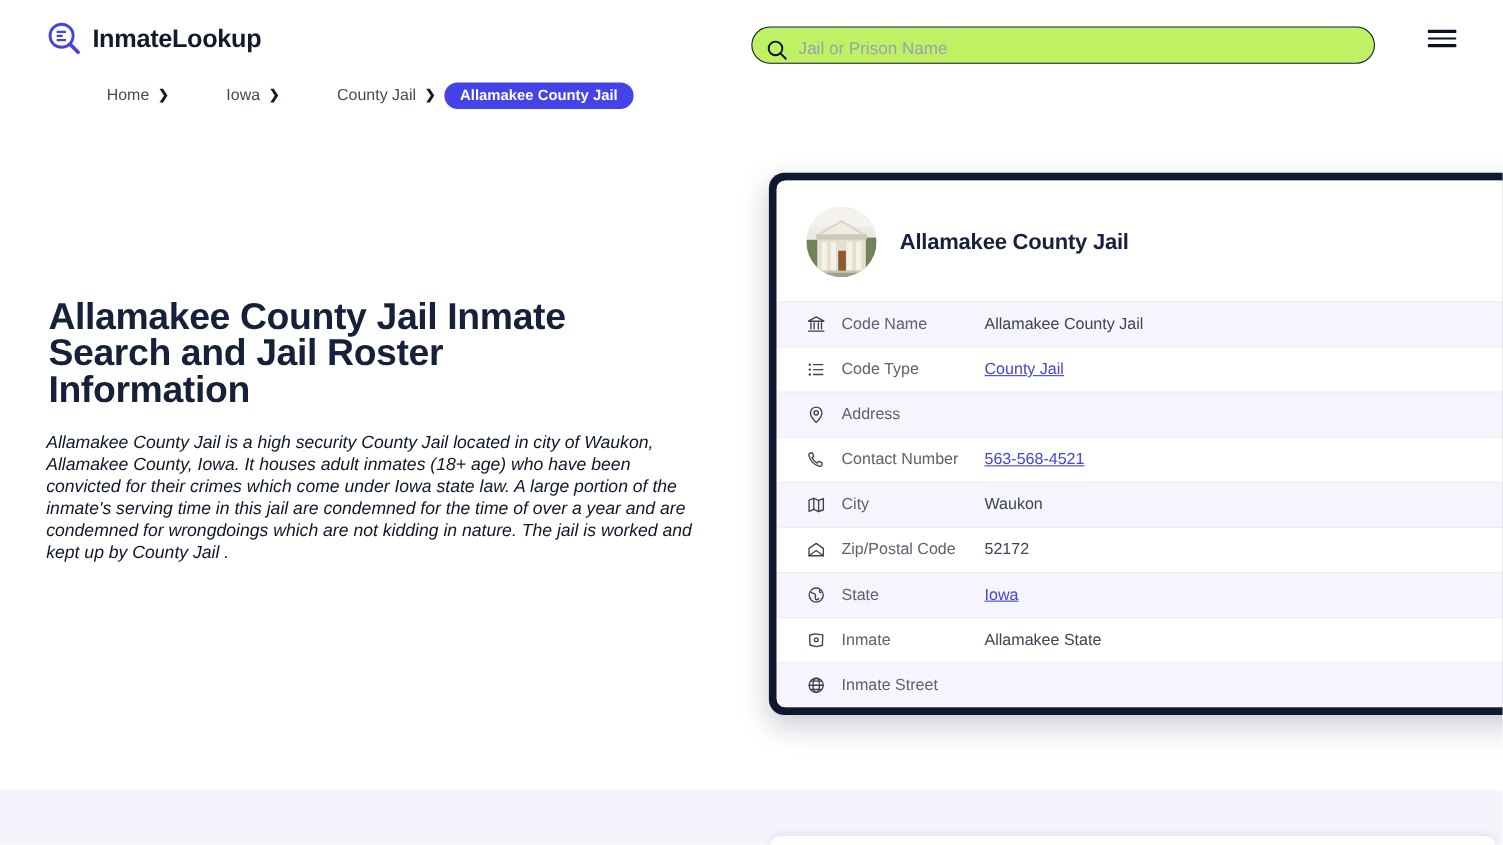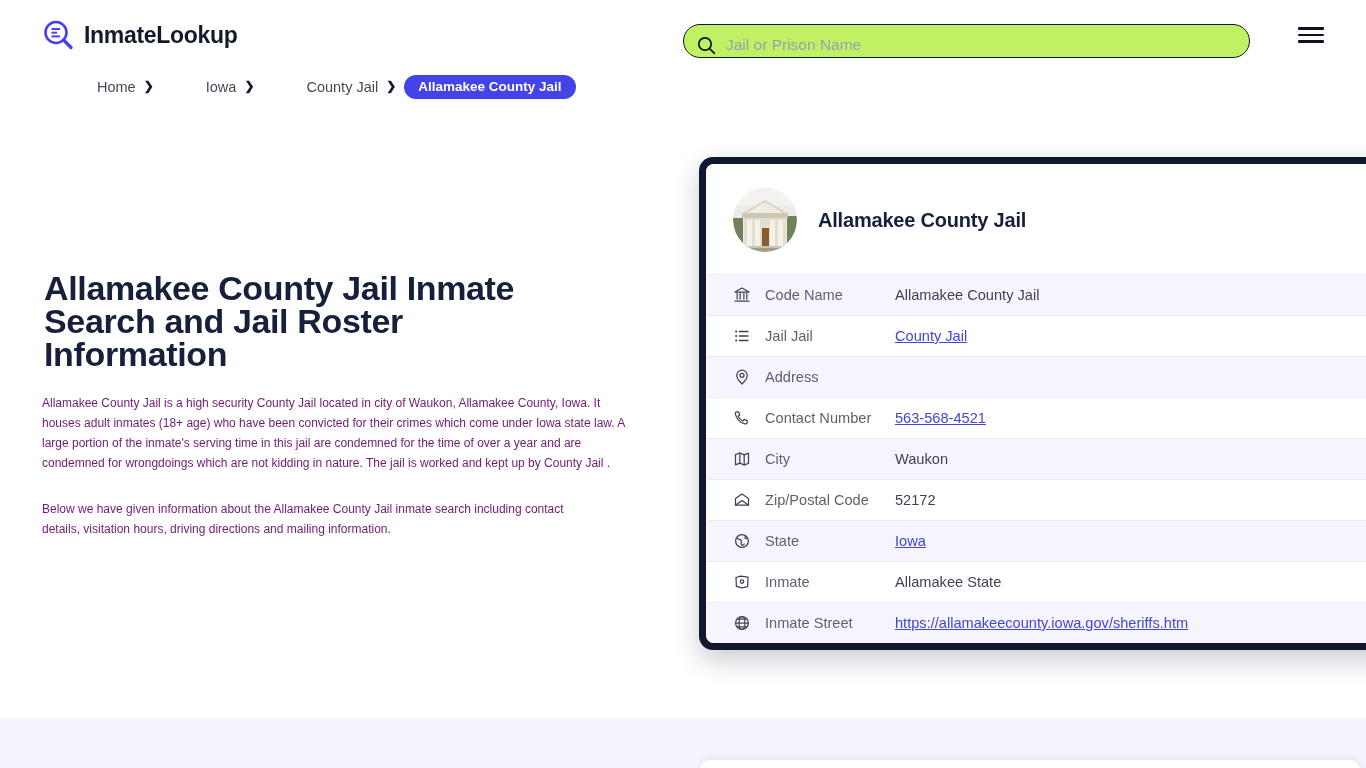--- a/index.html
+++ b/index.html
@@ -178,24 +178,25 @@
     margin: 2px;
     font-size: 34px;
     line-height: 33px;
     font-weight: 700;
     color: #17203a;
     letter-spacing: -0.35px;
     max-width: 540px;
   }
   .body-para {
     margin: 22px 0 0 0;
-    font-size: 12px;
+    font-size: 16px;
     line-height: 20px;
-    color: #701a75;
+    color: #0f172a;
     max-width: 597px;
+    font-style: italic;
   }
   .body-para.second {
     margin-top: 26px;
     max-width: 560px;
   }
 
   
   .info-card {
     position: absolute;
     left: 699px;
@@ -340,21 +341,20 @@
     <a class="crumb">Iowa</a>
     <span class="crumb-sep">❯</span>
     <a class="crumb">County Jail</a>
     <span class="crumb-sep">❯</span>
     <span class="crumb-current">Allamakee County Jail</span>
   </nav>
 
   <div class="left-col">
     <h1 class="page-title">Allamakee County Jail Inmate Search and Jail Roster Information</h1>
     <p class="body-para">Allamakee County Jail is a high security County Jail located in city of Waukon, Allamakee County, Iowa. It houses adult inmates (18+ age) who have been convicted for their crimes which come under Iowa state law. A large portion of the inmate's serving time in this jail are condemned for the time of over a year and are condemned for wrongdoings which are not kidding in nature. The jail is worked and kept up by County Jail .</p>
-    <p class="body-para second">Below we have given information about the Allamakee County Jail inmate search including contact details, visitation hours, driving directions and mailing information.</p>
   </div>
 
   <div class="info-card">
     <div class="card-inner">
 
       <div class="card-head">
         <span class="avatar">
           <svg viewBox="0 0 64 64" width="64" height="64" xmlns="http://www.w3.org/2000/svg">
             <defs>
               <clipPath id="avclip">
@@ -404,21 +404,21 @@
           <span class="row-icon">
             <svg viewBox="0 0 18 18" width="18" height="18" fill="none" stroke="#3c4454" stroke-width="1.3" stroke-linecap="round" xmlns="http://www.w3.org/2000/svg">
               <line x1="6.5" y1="4.5" x2="15" y2="4.5"></line>
                 <line x1="6.5" y1="9" x2="15" y2="9"></line>
                 <line x1="6.5" y1="13.5" x2="15" y2="13.5"></line>
               <circle cx="3.2" cy="4.5" r="1.1" fill="#3c4454" stroke="none"></circle>
               <circle cx="3.2" cy="9" r="1.1" fill="#3c4454" stroke="none"></circle>
               <circle cx="3.2" cy="13.5" r="1.1" fill="#3c4454" stroke="none"></circle>
             </svg>
           </span>
-          <span class="row-label">Jail Jail</span>
+          <span class="row-label">Code Type</span>
           <a class="row-value link">County Jail</a>
         </div>
 
         <div class="row">
           <span class="row-icon">
             <svg viewBox="0 0 18 18" width="18" height="18" fill="none" stroke="#3c4454" stroke-width="1.25" stroke-linecap="round" stroke-linejoin="round" xmlns="http://www.w3.org/2000/svg">
               <path d="M9 16 C9 16 14.2 11.2 14.2 7.3 A5.2 5.2 0 0 0 3.8 7.3 C3.8 11.2 9 16 9 16 Z"></path>
               <circle cx="9" cy="7.3" r="2"></circle>
             </svg>
           </span>
@@ -485,21 +485,20 @@
           <span class="row-icon">
             <svg viewBox="0 0 18 18" width="18" height="18" fill="none" stroke="#3c4454" stroke-width="1.25" stroke-linecap="round" stroke-linejoin="round" xmlns="http://www.w3.org/2000/svg">
               <circle cx="9" cy="9" r="6.4"></circle>
               <line x1="2.6" y1="9" x2="15.4" y2="9"></line>
               <ellipse cx="9" cy="9" rx="3" ry="6.4"></ellipse>
               <line x1="4.2" y1="5.2" x2="13.8" y2="5.2"></line>
               <line x1="4.2" y1="12.8" x2="13.8" y2="12.8"></line>
             </svg>
           </span>
           <span class="row-label">Inmate Street</span>
-          <a class="row-value link">https://allamakeecounty.iowa.gov/sheriffs.htm</a>
         </div>
 
       </div>
     </div>
   </div>
 
   <div class="bottom-band"></div>
   <div class="bottom-card"></div>
 
 </div>

